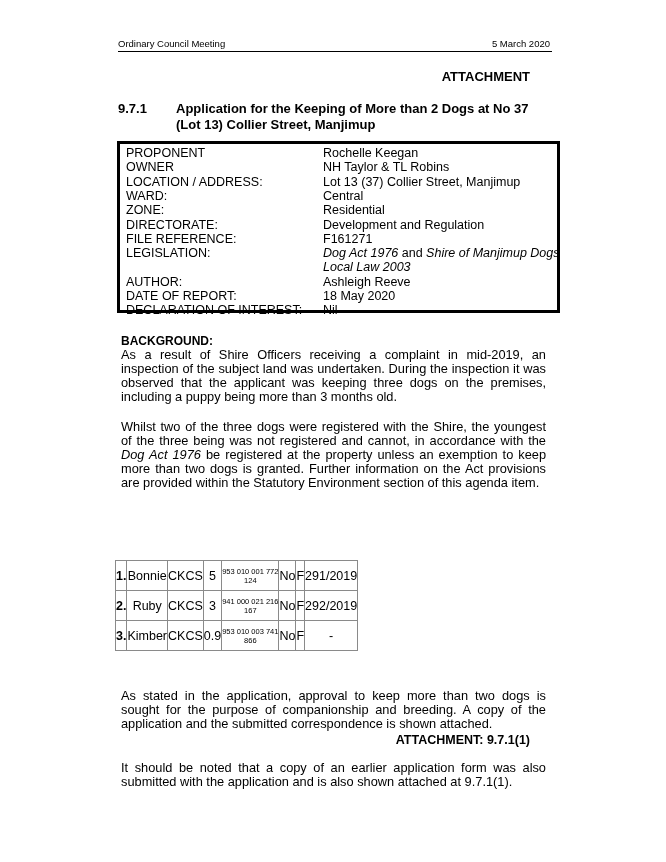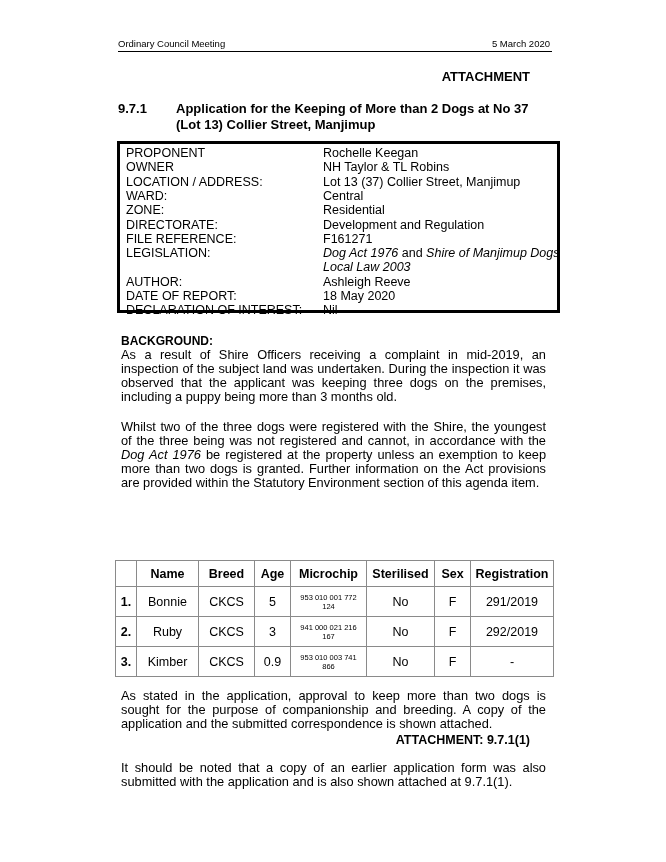--- a/index.html
+++ b/index.html
@@ -108,30 +108,20 @@
 
   <div class="section-title" style="top:334px">BACKGROUND:</div>
 
   <div class="para" style="top:348px">As a result of Shire Officers receiving a complaint in mid-2019, an inspection of the subject land was undertaken. During the inspection it was observed that the applicant was keeping three dogs on the premises, including a puppy being more than 3 months old.</div>
 
   <div class="para" style="top:420px"><span>Whilst two of the three dogs were registered with the Shire, the youngest of the three being was not registered and cannot, in accordance with the </span><i>Dog Act 1976</i><span> be registered at the property unless an exemption to keep more than two dogs is granted. Further information on the Act provisions are provided within the Statutory Environment section of this agenda item.</span></div>
 
 
   <table class="dogs">
     <tbody>
-        <tr>
-      <th style="width:20px"></th>
-      <th style="width:61px">Name</th>
-      <th style="width:55px">Breed</th>
-      <th style="width:35px">Age</th>
-      <th style="width:75px">Microchip</th>
-      <th style="width:67px">Sterilised</th>
-      <th style="width:35px">Sex</th>
-      <th style="width:82px">Registration</th>
-    </tr>
     <tr>
       <td class="idx">1.</td>
       <td>Bonnie</td>
       <td>CKCS</td>
       <td>5</td>
       <td class="chip">
             <div>953 010 001 772</div>
             <div>124</div>
           </td>
       <td>No</td>

